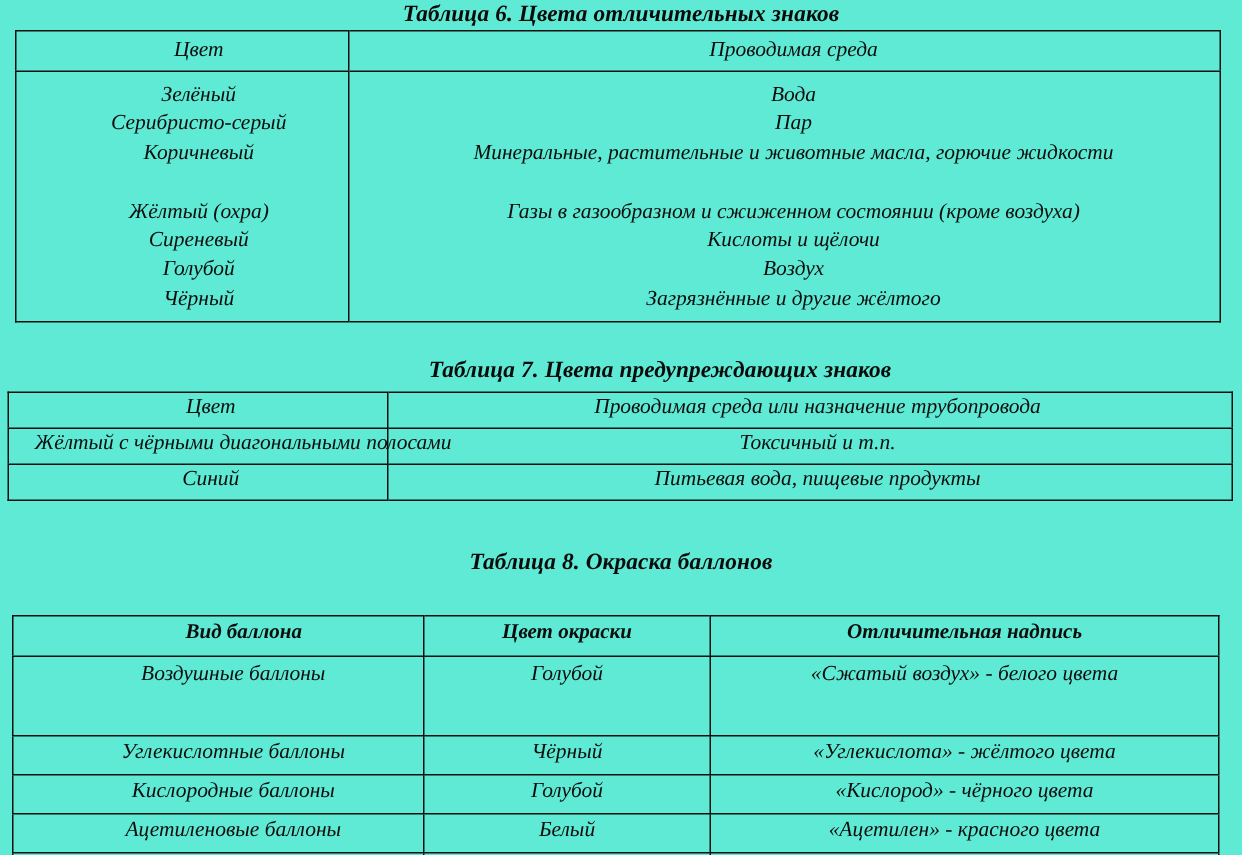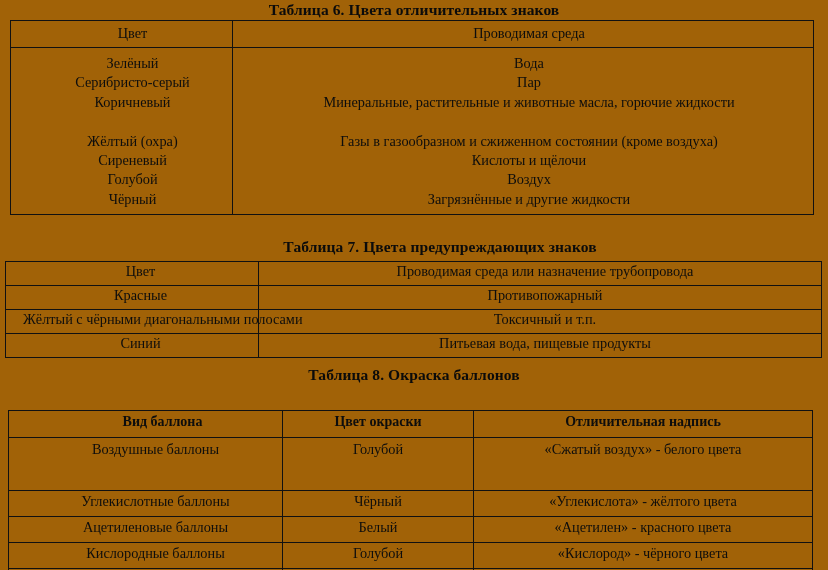--- a/index.html
+++ b/index.html
@@ -11,21 +11,22 @@
     width: 828px;
     height: 570px;
     position: relative;
     font-family: "Liberation Serif", "DejaVu Serif", serif;
     color: #000000;
     overflow: hidden;
   }
   .page {
     position: absolute;
     inset: 0;
-    background: #a16207;
+    background: #5eead4;
+    font-style: italic;
   }
 
   
   .tbl-title {
     position: absolute;
     left: 0;
     width: 828px;
     text-align: center;
     font-weight: bold;
     font-size: 15.5px;
@@ -168,41 +169,37 @@
           <div class="line">Голубой</div>
           <div class="line">Чёрный</div>
         </td>
         <td class="vline cellpad-r">
           <div class="line">Вода</div>
           <div class="line">Пар</div>
           <div class="line wrap2">Минеральные, растительные и животные масла, горючие жидкости</div>
           <div class="line">Газы в газообразном и сжиженном состоянии (кроме воздуха)</div>
           <div class="line">Кислоты и щёлочи</div>
           <div class="line">Воздух</div>
-          <div class="line">Загрязнённые и другие жидкости</div>
+          <div class="line">Загрязнённые и другие жёлтого</div>
         </td>
       </tr>
     </tbody>
   </table>
 
   <div class="tbl-title" id="title7">Таблица 7. Цвета предупреждающих знаков</div>
 
   <table class="tbl" id="table7">
     <colgroup>
         <col class="c1">
         <col class="c2">
       </colgroup>
     <tbody>
       <tr>
         <td class="k">Цвет</td>
         <td class="v">Проводимая среда или назначение трубопровода</td>
-      </tr>
-      <tr>
-        <td class="k">Красные</td>
-        <td class="v">Противопожарный</td>
       </tr>
       <tr>
         <td class="k">Жёлтый с чёрными диагональными полосами</td>
         <td class="v">Токсичный и т.п.</td>
       </tr>
       <tr>
         <td class="k">Синий</td>
         <td class="v">Питьевая вода, пищевые продукты</td>
       </tr>
     </tbody>
@@ -226,30 +223,30 @@
         <td class="k">Воздушные баллоны</td>
         <td class="mid">Голубой</td>
         <td class="rgt">«Сжатый воздух» - белого цвета</td>
       </tr>
       <tr>
         <td class="k">Углекислотные баллоны</td>
         <td class="mid">Чёрный</td>
         <td class="rgt">«Углекислота» - жёлтого цвета</td>
       </tr>
       <tr>
+        <td class="k">Кислородные баллоны</td>
+        <td class="mid">Голубой</td>
+        <td class="rgt">«Кислород» - чёрного цвета</td>
+      </tr>
+      <tr>
         <td class="k">Ацетиленовые баллоны</td>
         <td class="mid">Белый</td>
         <td class="rgt">«Ацетилен» - красного цвета</td>
       </tr>
       <tr>
-        <td class="k">Кислородные баллоны</td>
-        <td class="mid">Голубой</td>
-        <td class="rgt">«Кислород» - чёрного цвета</td>
-      </tr>
-      <tr>
         <td class="k">Водородные баллоны</td>
         <td class="mid">Зелёный</td>
         <td class="rgt">«Водород» - белого цвета</td>
       </tr>
     </tbody>
   </table>
 
 </div>
 
 </body></html>

